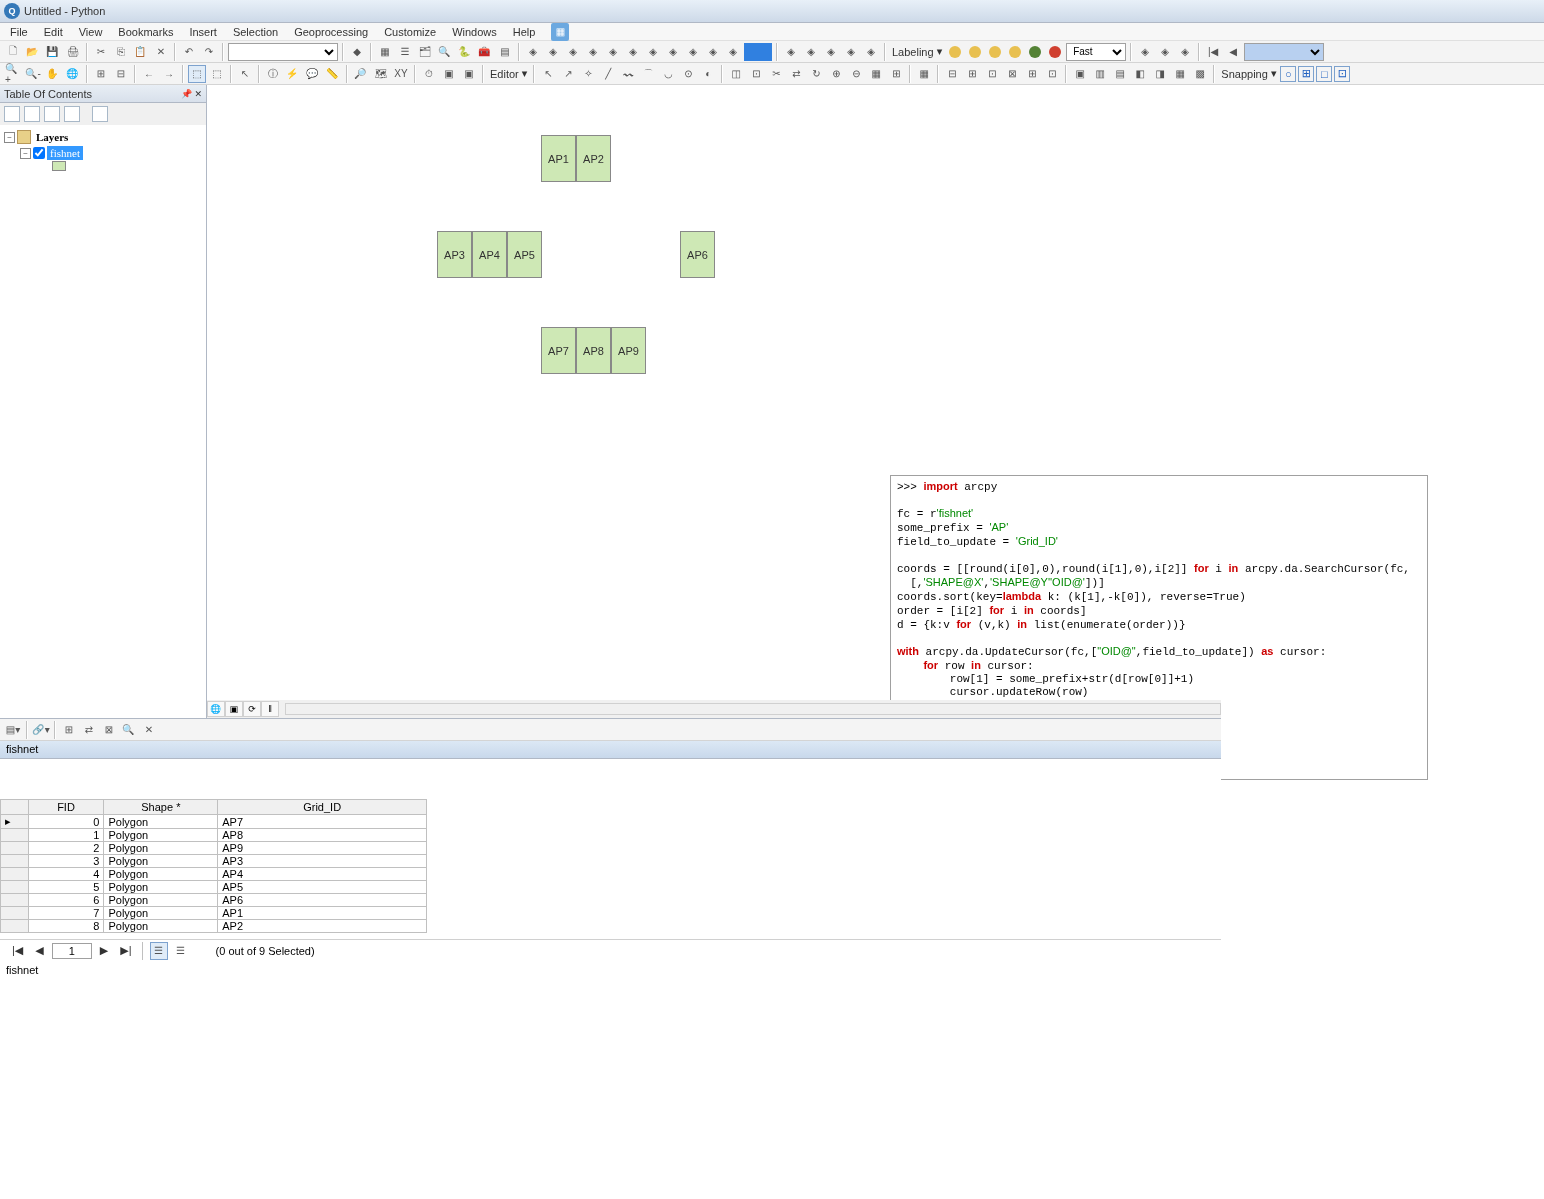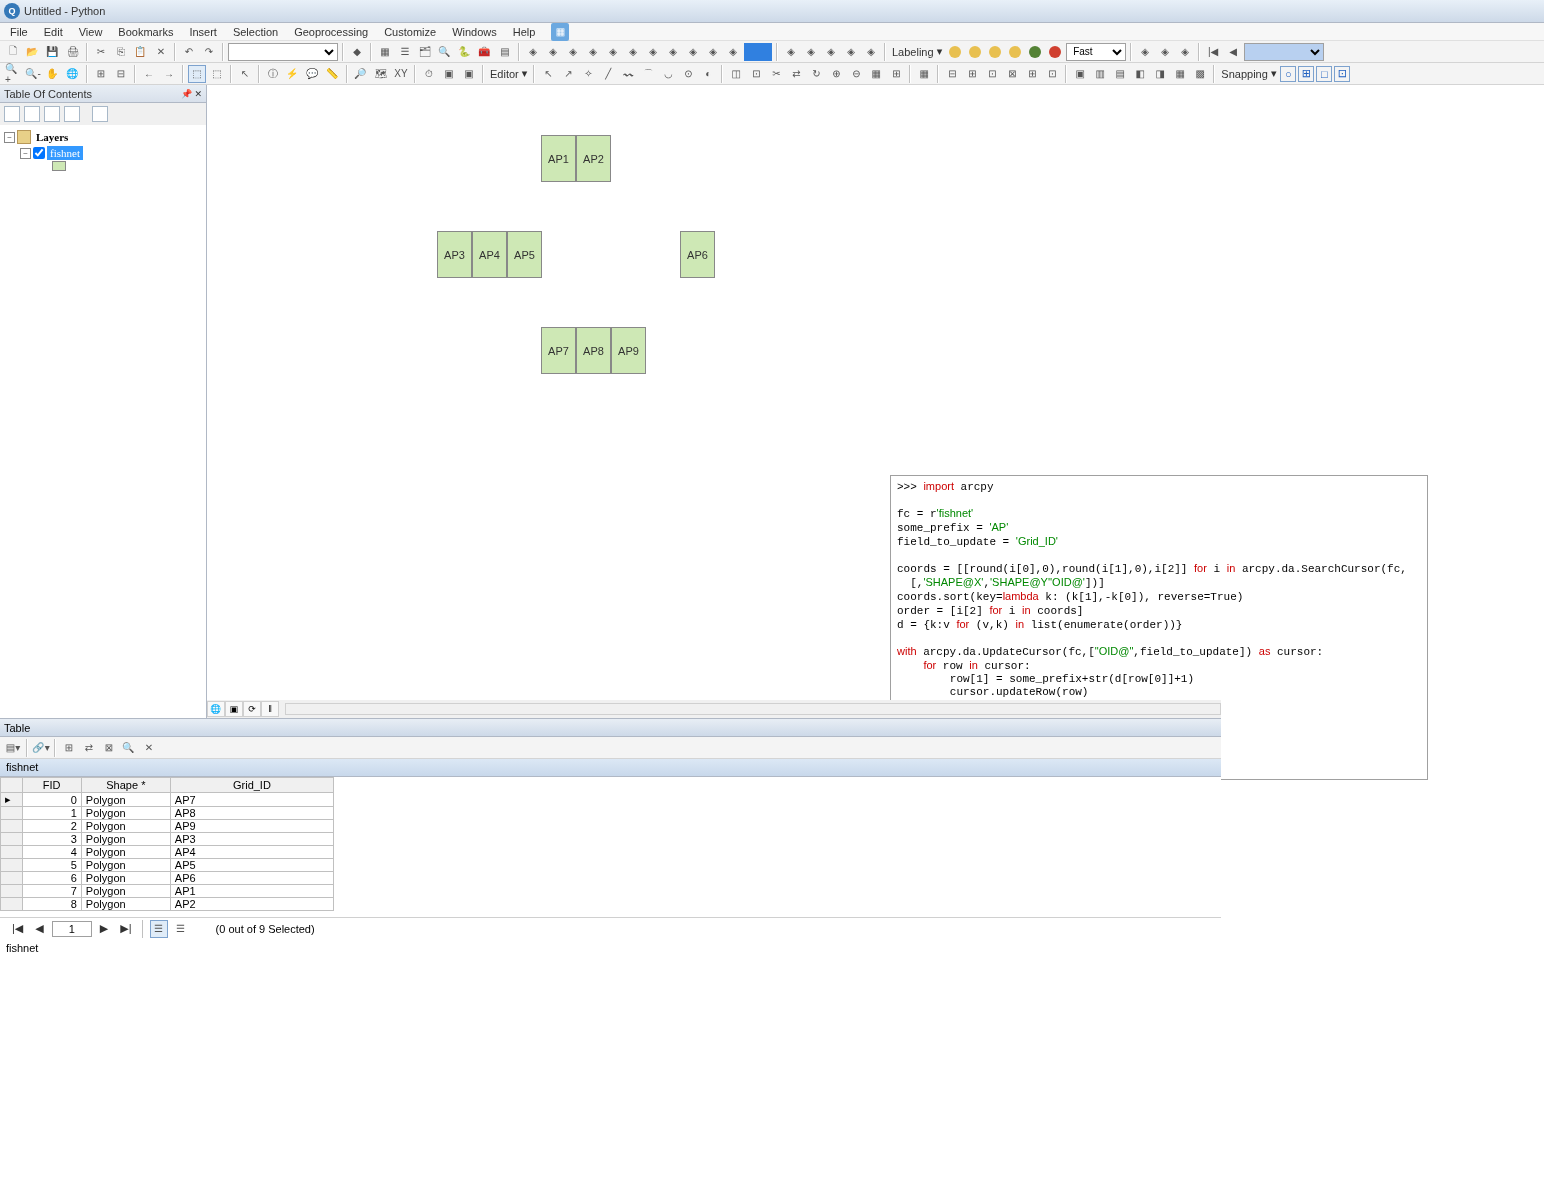--- a/index.html
+++ b/index.html
@@ -34,31 +34,31 @@
 .tree-label.selected { background: #3399ff; color: #fff; }
 .tree-symbol { width: 14px; height: 10px; background: #cee8b5; border: 1px solid #888; margin-left: 48px; }
 .layers-icon { width: 14px; height: 14px; background: #e8d088; border: 1px solid #b89858; }
 
 .canvas { flex: 1; background: #fff; position: relative; }
 .poly { position: absolute; background: #cee8b5; border: 1px solid #888; display: flex; align-items: center; justify-content: center; color: #333; font-size: 11px; }
 
 .python-window { position: absolute; left: 683px; top: 390px; width: 538px; height: 305px; border: 1px solid #a0a0a0; background: #fff; }
 .python-header { height: 17px; background: linear-gradient(to bottom, #e8eef5, #cdd9e8); display: flex; align-items: center; padding: 0 4px; border-bottom: 1px solid #a0a0a0; }
 .python-body { padding: 4px 6px; font-family: 'Courier New', monospace; font-size: 11px; line-height: 13px; white-space: pre; color: #000; overflow: hidden; }
-.py-kw { color: #c00; }
+.py-kw { color: #c00; font-weight: bold; }
 .py-str { color: #080; }
 
 .canvas-bottom { position: absolute; left: 207px; top: 700px; width: 1014px; height: 18px; background: #f0f0f0; display: flex; align-items: center; }
 .view-btn { width: 18px; height: 16px; border: 1px solid #d0d0d0; background: #f8f8f8; display: flex; align-items: center; justify-content: center; font-size: 9px; }
 
 .table-panel { position: absolute; left: 0; top: 718px; width: 1221px; background: #fff; border-top: 1px solid #b0b8c5; }
 .table-header { height: 18px; background: linear-gradient(to bottom, #e8eef5, #cdd9e8); display: flex; align-items: center; padding: 0 4px; border-bottom: 1px solid #b0b8c5; }
 .table-toolbar { height: 22px; background: #f4f4f4; display: flex; align-items: center; padding: 0 4px; gap: 2px; border-bottom: 1px solid #d4d4d4; }
 .table-tab { height: 18px; background: linear-gradient(to bottom, #dce8f5, #c8d8eb); padding: 2px 6px; border-bottom: 1px solid #b0b8c5; }
-.data-table { border-collapse: collapse; font-size: 11px; width: 334px; }
+.data-table { border-collapse: collapse; font-size: 11px; width: 427px; margin-top: 40px; }
 .data-table th { background: #f0f0f0; border: 1px solid #c0c0c0; padding: 1px 4px; font-weight: normal; text-align: center; }
 .data-table td { border: 1px solid #c0c0c0; padding: 0px 4px; }
 .data-table .row-sel { width: 10px; background: #f0f0f0; }
 .data-table .fid { text-align: right; width: 40px; }
 .data-table .shape { width: 60px; }
 .data-table .grid { width: 110px; }
 
 .table-nav { height: 22px; display: flex; align-items: center; padding: 0 8px; gap: 4px; border-top: 1px solid #d0d0d0; margin-top: 6px; }
 .nav-btn { padding: 2px 4px; color: #333; }
 .nav-input { width: 40px; height: 16px; border: 1px solid #a0a0a0; text-align: center; }
@@ -311,23 +311,20 @@
 
 <div class="canvas-bottom">
   <div class="view-btn">🌐</div>
   <div class="view-btn">▣</div>
   <div class="view-btn">⟳</div>
   <div class="view-btn">‖</div>
   <div style="flex:1;height:12px;background:#f0f0f0;border:1px solid #d0d0d0;margin-left:6px"></div>
 </div>
 
 <div class="table-panel">
-  <div class="table-header">
-    <span>Table</span>
-  </div>
   <div class="table-toolbar">
     <div class="tbtn">▤▾</div>
     <div class="tsep"></div>
     <div class="tbtn">🔗▾</div>
     <div class="tsep"></div>
     <div class="tbtn">⊞</div>
     <div class="tbtn">⇄</div>
     <div class="tbtn">⊠</div>
     <div class="tbtn">🔍</div>
     <div class="tbtn">✕</div>

